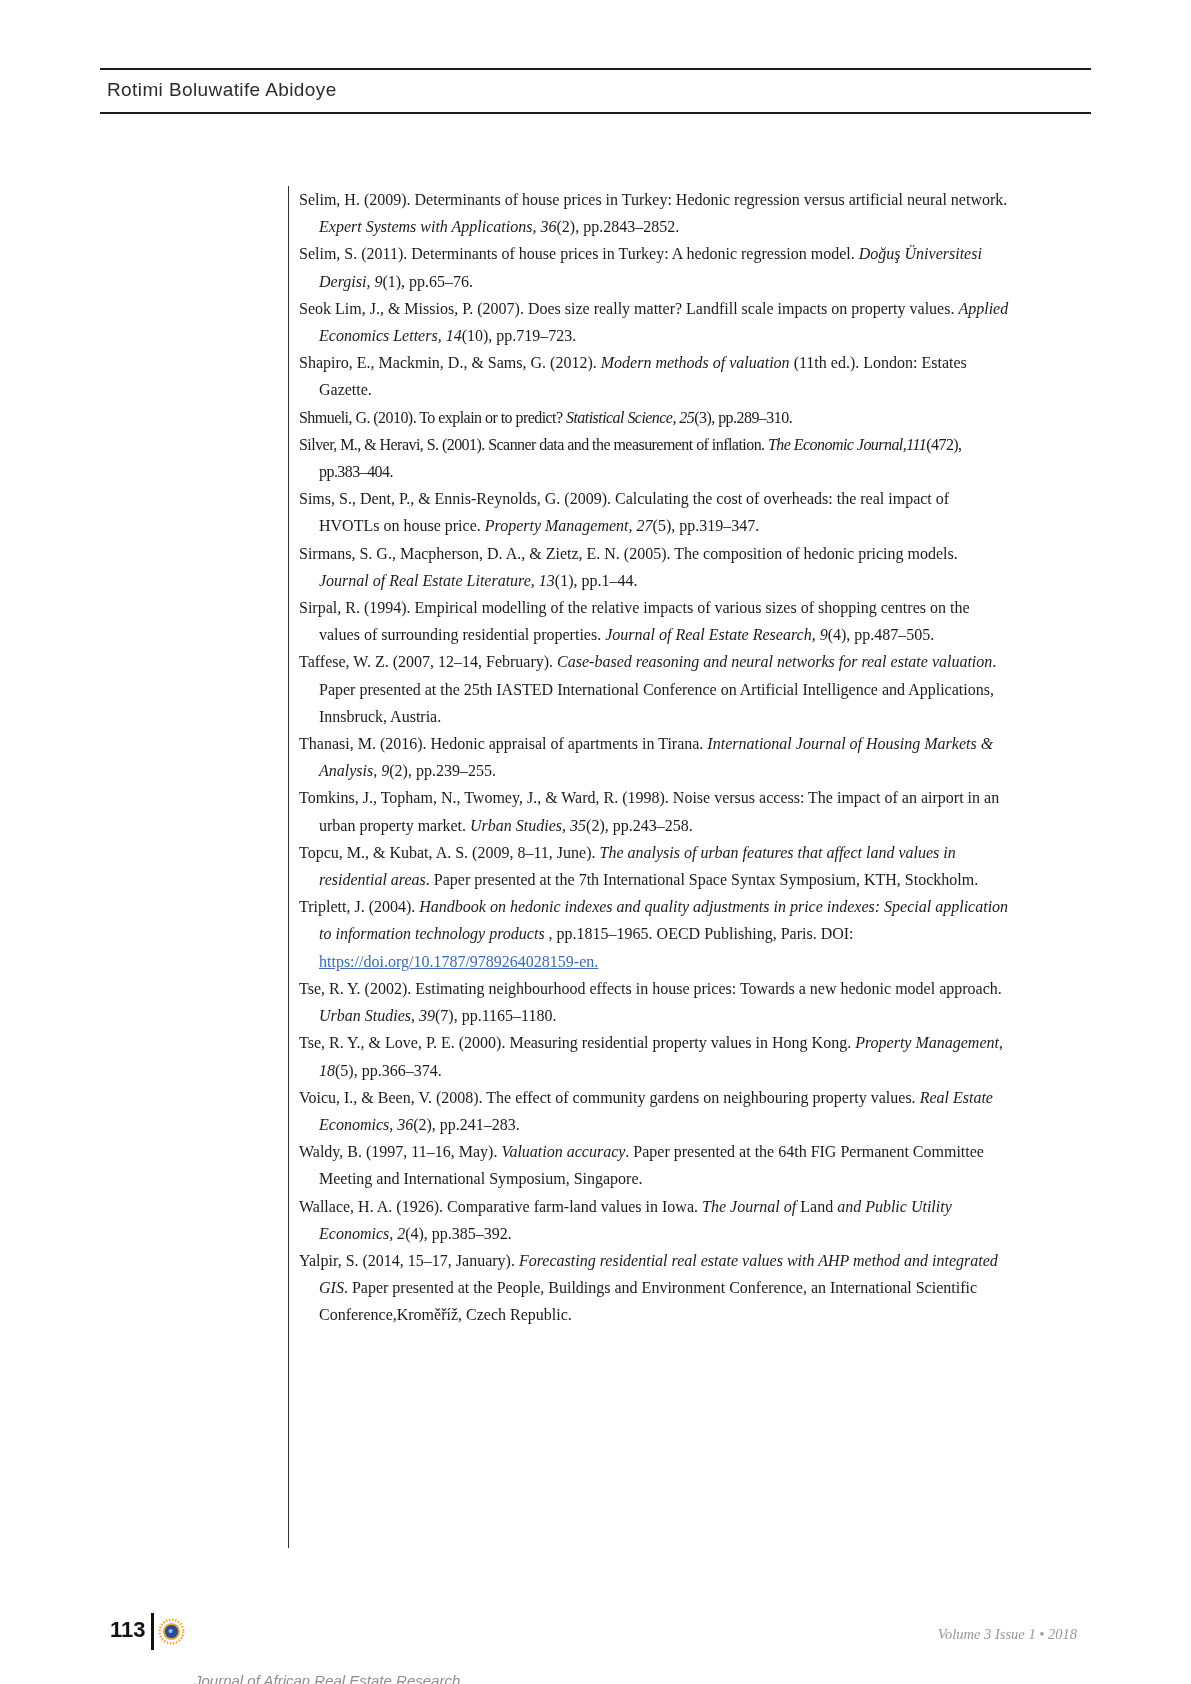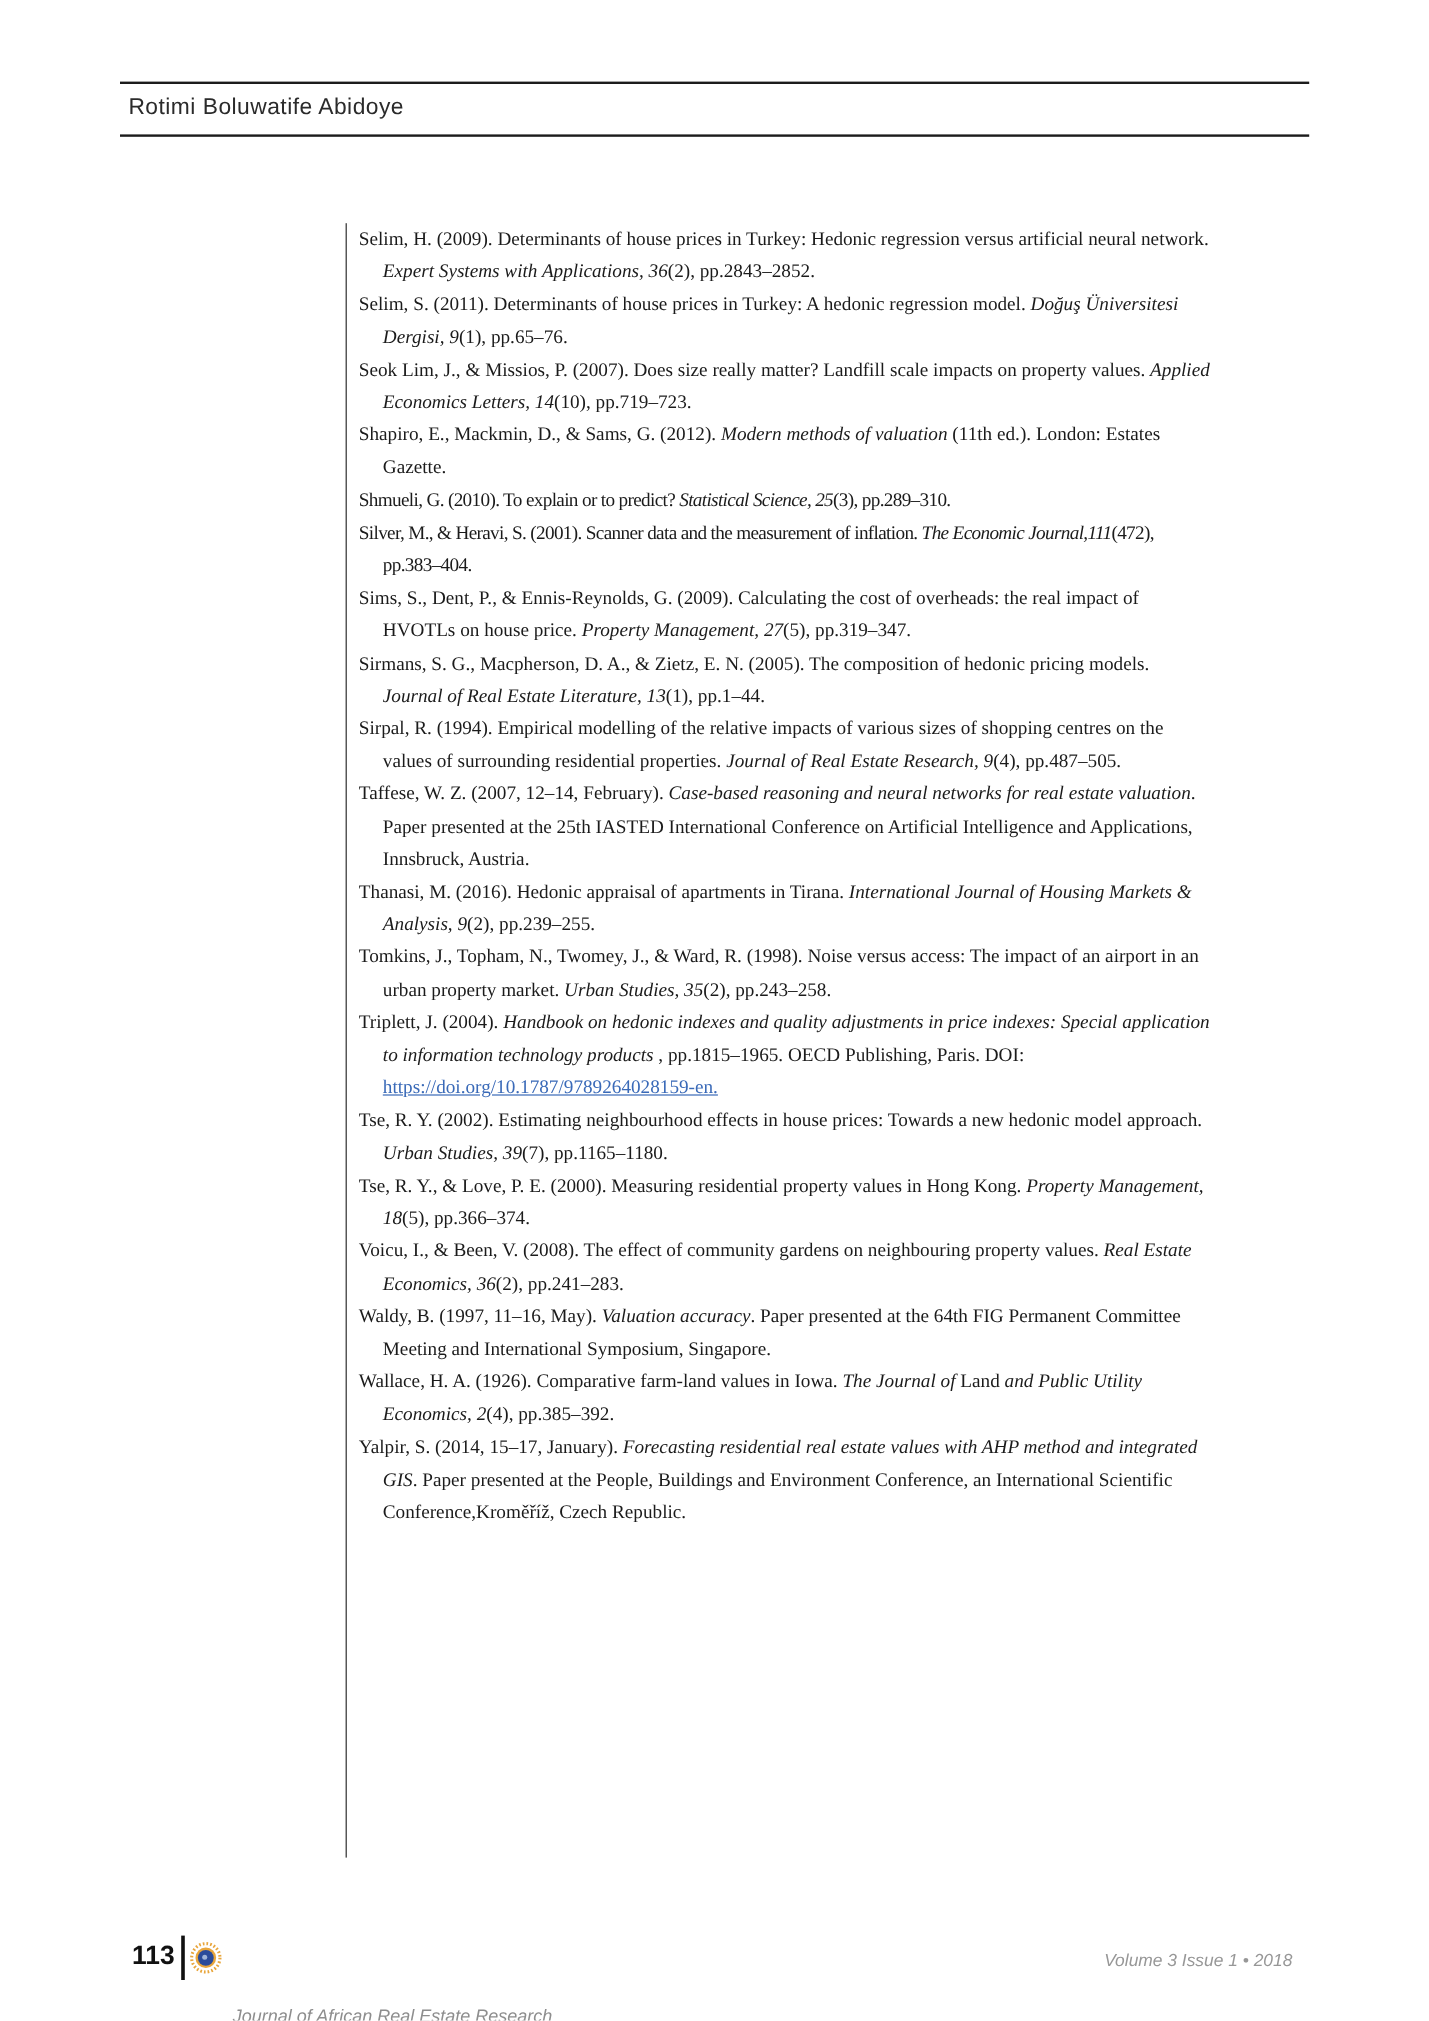--- a/index.html
+++ b/index.html
@@ -64,21 +64,21 @@
     width: 3px; height: 37px; background: #111;
   }
   .logo-wrap { position: absolute; left: 158px; top: 1618px; width: 27px; height: 27px; }
   .journal-name {
     position: absolute; left: 194px; top: 1624px;
     font-family: "Liberation Sans", sans-serif;
     font-style: italic; font-size: 15px; color: #8e8e8e; margin-top: 48px;
   }
   .volume-info {
     position: absolute; right: 114px; top: 1626px;
-    font-family: Liberation Sans, sans-serif;
+    font-family: Liberation Serif, serif;
     font-style: italic; font-size: 14.5px; color: #979797;
   }
 </style>
 </head>
 <body>
 
 <div class="page">
 
   <div class="rule-top"></div>
   <div class="author">Rotimi Boluwatife Abidoye</div>
@@ -90,20 +90,21 @@
       <p class="ref"><span class="pl">Seok Lim, J., &amp; Missios, P. (2007). Does size really matter? Landfill scale impacts on property values. </span><span class="it">Applied Economics Letters, 14</span><span class="pl">(10), pp.719–723.</span></p>
       <p class="ref"><span class="pl">Shapiro, E., Mackmin, D., &amp; Sams, G. (2012). </span><span class="it">Modern methods of valuation</span><span class="pl"> (11th ed.). London: Estates Gazette.</span></p>
       <p class="ref condensed"><span class="pl">Shmueli, G. (2010). To explain or to predict? </span><span class="it">Statistical Science, 25</span><span class="pl">(3), pp.289–310.</span></p>
       <p class="ref condensed"><span class="pl">Silver, M., &amp; Heravi, S. (2001). Scanner data and the measurement of inflation. </span><span class="it">The Economic Journal,111</span><span class="pl">(472), pp.383–404.</span></p>
       <p class="ref"><span class="pl">Sims, S., Dent, P., &amp; Ennis-Reynolds, G. (2009). Calculating the cost of overheads: the real impact of HVOTLs on house price. </span><span class="it">Property Management, 27</span><span class="pl">(5), pp.319–347.</span></p>
       <p class="ref"><span class="pl">Sirmans, S. G., Macpherson, D. A., &amp; Zietz, E. N. (2005). The composition of hedonic pricing models. </span><span class="it">Journal of Real Estate Literature, 13</span><span class="pl">(1), pp.1–44.</span></p>
       <p class="ref"><span class="pl">Sirpal, R. (1994). Empirical modelling of the relative impacts of various sizes of shopping centres on the values of surrounding residential properties. </span><span class="it">Journal of Real Estate Research, 9</span><span class="pl">(4), pp.487–505.</span></p>
       <p class="ref"><span class="pl">Taffese, W. Z. (2007, 12–14, February). </span><span class="it">Case-based reasoning and neural networks for real estate valuation</span><span class="pl">. Paper presented at the 25th IASTED International Conference on Artificial Intelligence and Applications, Innsbruck, Austria.</span></p>
       <p class="ref"><span class="pl">Thanasi, M. (2016). Hedonic appraisal of apartments in Tirana. </span><span class="it">International Journal of Housing Markets &amp; Analysis, 9</span><span class="pl">(2), pp.239–255.</span></p>
       <p class="ref"><span class="pl">Tomkins, J., Topham, N., Twomey, J., &amp; Ward, R. (1998). Noise versus access: The impact of an airport in an urban property market. </span><span class="it">Urban Studies, 35</span><span class="pl">(2), pp.243–258.</span></p>
+      <p class="ref"><span class="pl">Topcu, M., &amp; Kubat, A. S. (2009, 8–11, June). </span><span class="it">The analysis of urban features that affect land values in residential areas</span><span class="pl">. Paper presented at the 7th International Space Syntax Symposium, KTH, Stockholm.</span></p>
       <p class="ref"><span class="pl">Triplett, J. (2004). </span><span class="it">Handbook on hedonic indexes and quality adjustments in price indexes: Special application to information technology products</span><span class="pl"> , pp.1815–1965. OECD Publishing, Paris. DOI: </span><a class="doi-link" href="#">https://doi.org/10.1787/9789264028159-en.</a></p>
       <p class="ref"><span class="pl">Tse, R. Y. (2002). Estimating neighbourhood effects in house prices: Towards a new hedonic model approach. </span><span class="it">Urban Studies, 39</span><span class="pl">(7), pp.1165–1180.</span></p>
       <p class="ref"><span class="pl">Tse, R. Y., &amp; Love, P. E. (2000). Measuring residential property values in Hong Kong. </span><span class="it">Property Management, 18</span><span class="pl">(5), pp.366–374.</span></p>
       <p class="ref"><span class="pl">Voicu, I., &amp; Been, V. (2008). The effect of community gardens on neighbouring property values. </span><span class="it">Real Estate Economics, 36</span><span class="pl">(2), pp.241–283.</span></p>
       <p class="ref"><span class="pl">Waldy, B. (1997, 11–16, May). </span><span class="it">Valuation accuracy</span><span class="pl">. Paper presented at the 64th FIG Permanent Committee Meeting and International Symposium, Singapore.</span></p>
       <p class="ref"><span class="pl">Wallace, H. A. (1926). Comparative farm-land values in Iowa. </span><span class="it">The Journal of </span><span class="pl">Land </span><span class="it">and Public Utility Economics, 2</span><span class="pl">(4), pp.385–392.</span></p>
       <p class="ref"><span class="pl">Yalpir, S. (2014, 15–17, January). </span><span class="it">Forecasting residential real estate values with AHP method and integrated GIS</span><span class="pl">. Paper presented at the People, Buildings and Environment Conference, an International Scientific Conference,Kroměříž, Czech Republic.</span></p>
     </div>
 
   <div class="page-num">113</div>

